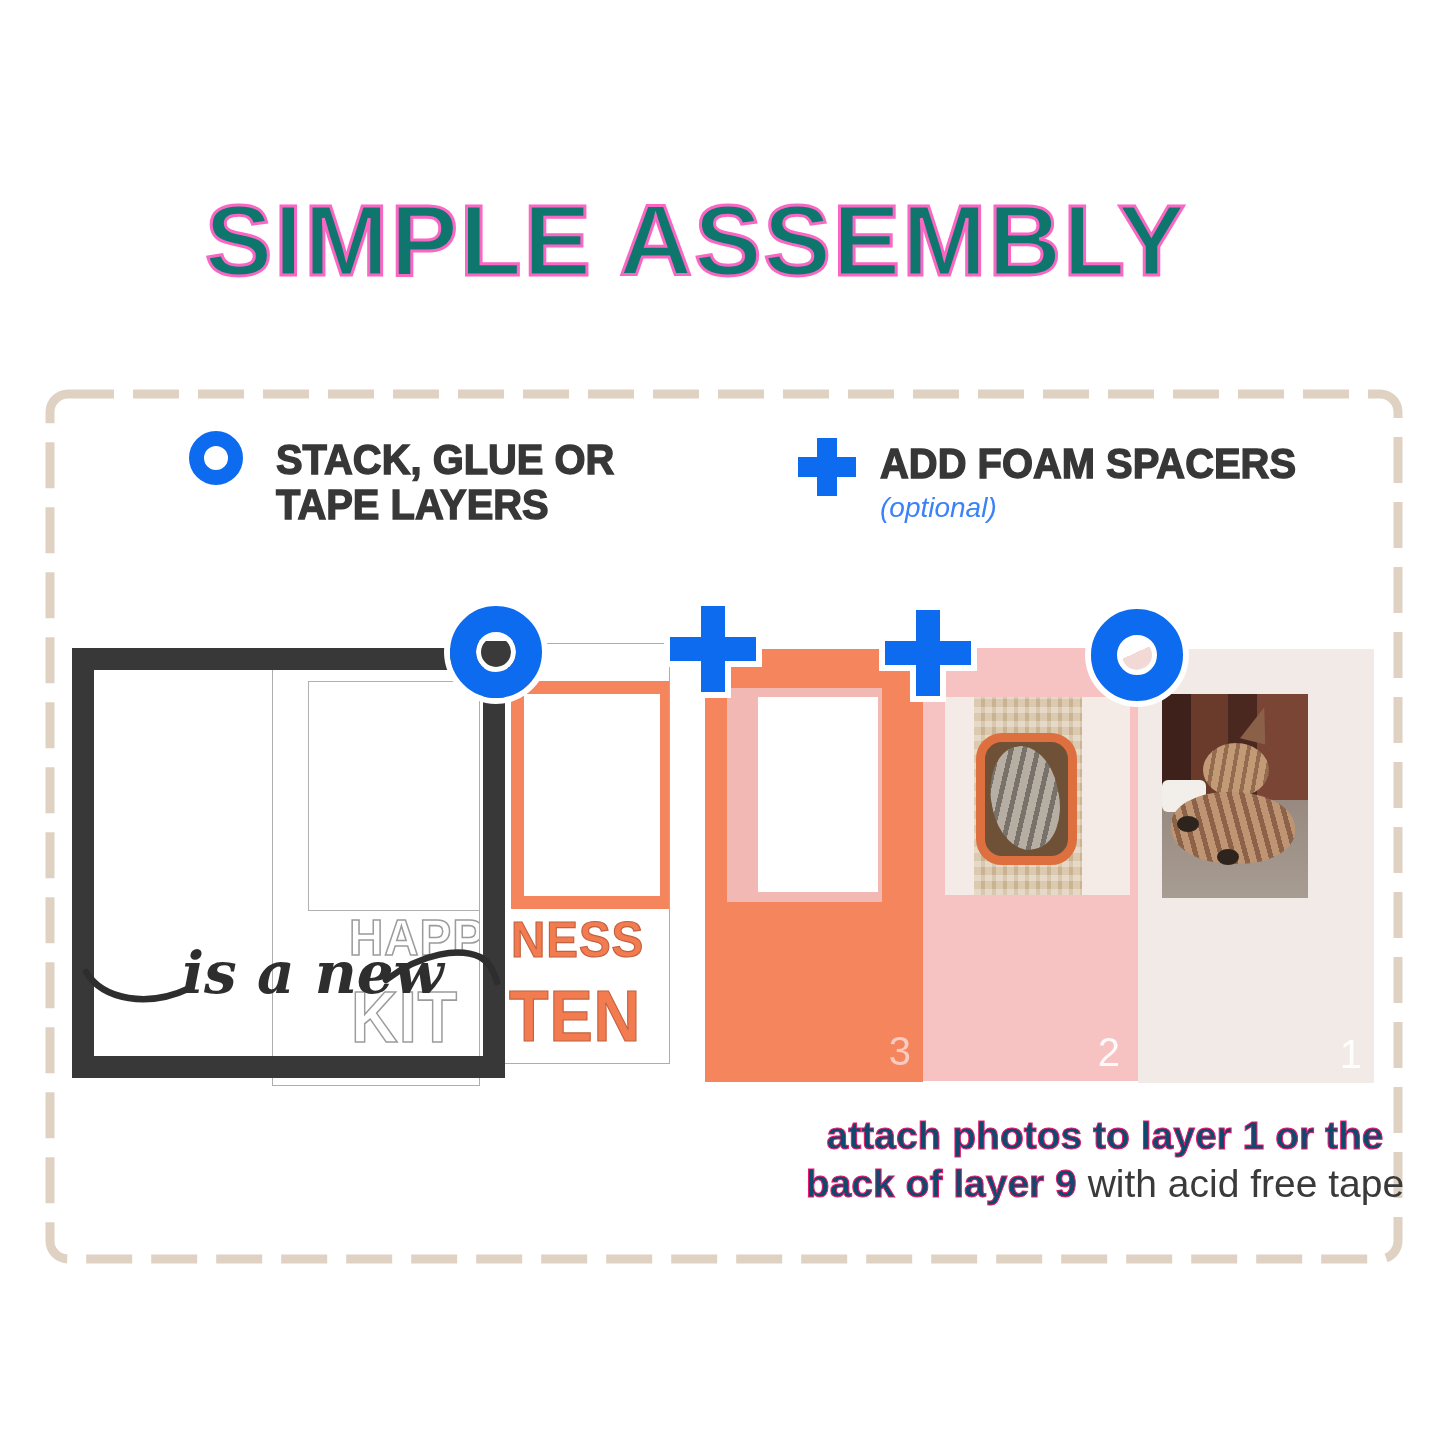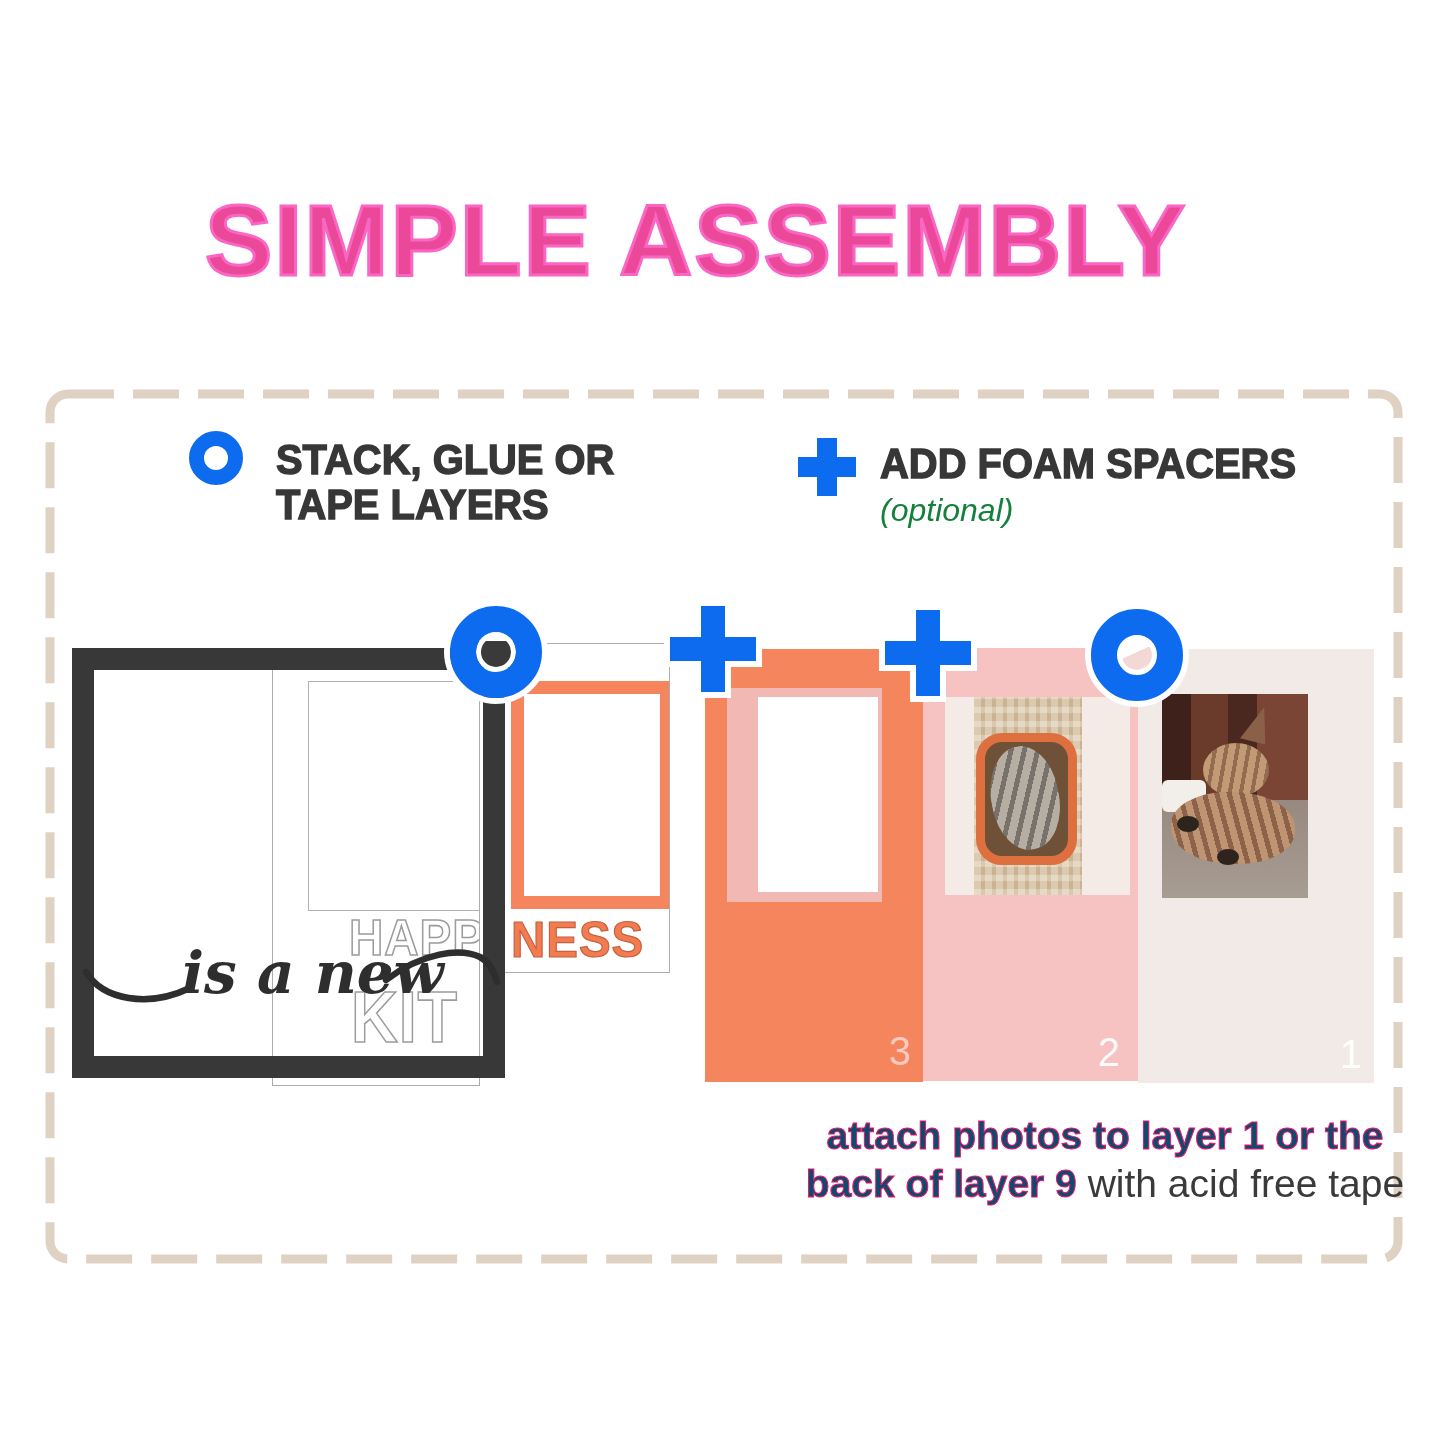--- a/index.html
+++ b/index.html
@@ -1,47 +1,47 @@
 <!DOCTYPE html>
 <html><head>
 <meta charset="utf-8">
 <style>
   html,body{margin:0;padding:0;background:#fff;}
   .stage{position:relative;width:1445px;height:1445px;background:#ffffff;overflow:hidden;
          font-family:"Liberation Sans",sans-serif;}
 
   
   .title{position:absolute;top:183px;left:0;width:1392px;text-align:center;
-         font-size:101px;font-weight:700;letter-spacing:2px;color:#ec4899;
+         font-size:101px;font-weight:700;letter-spacing:2px;color:#0f766e;
          -webkit-text-stroke:3px #F966C4;}
 
   
   .dash-svg{position:absolute;left:0;top:0;}
 
   
   .legend-donut{position:absolute;left:189px;top:431px;width:24px;height:24px;
     border:15px solid #0D6BF0;border-radius:50%;background:#fff;}
   .legend-label{position:absolute;left:276px;top:437px;font-weight:700;font-size:42px;line-height:45px;
     color:#373737;-webkit-text-stroke:1.4px #373737;transform:scaleX(.95);transform-origin:left top;}
   .foam-label{position:absolute;left:880px;top:441px;font-weight:700;font-size:42px;line-height:45px;
     color:#373737;-webkit-text-stroke:1.4px #373737;transform:scaleX(.95);transform-origin:left top;}
-  .foam-note{position:absolute;left:880px;top:492px;font-style:italic;font-size:32px;color:#15803d;}
+  .foam-note{position:absolute;left:880px;top:492px;font-style:italic;font-size:28px;color:#3b82f6;}
 
   
   .card{position:absolute;box-sizing:border-box;}
   .num{position:absolute;font-size:40px;color:rgba(255,255,255,.92);font-weight:400;}
 
   .base-card{left:1138px;top:649px;width:236px;height:434px;background:#F2EAE6;}
   .pink-card{left:923px;top:648px;width:215px;height:433px;background:#F6C2C2;}
   .pink-window{position:absolute;left:22px;top:49px;width:185px;height:198px;background:#F4EBE7;}
   .orange-card{left:705px;top:649px;width:218px;height:433px;background:#F5855C;}
   .foam-band{position:absolute;left:22px;top:39px;width:155px;height:214px;background:#F2B9B4;}
   .orange-window{position:absolute;left:31px;top:9px;width:120px;height:195px;background:#ffffff;}
 
-  .orange-word-card{left:483px;top:643px;width:187px;height:330px;background:#fff;
+  .orange-word-card{left:483px;top:643px;width:187px;height:421px;background:#fff;
     border:1.5px solid #ADADAD;overflow:hidden;}
   .orange-frame{position:absolute;left:27px;top:37px;width:162px;height:228px;
     border:13px solid #F5855C;background:#fff;box-sizing:border-box;}
   .outline-card{left:272px;top:650px;width:208px;height:436px;background:#fff;
     border:1.5px solid #ADADAD;overflow:hidden;}
   .gray-window{position:absolute;left:35px;top:30px;width:182px;height:230px;
     border:1.5px solid #B0B0B0;background:#fff;box-sizing:border-box;}
 
   .w-top{position:absolute;font-weight:700;font-size:50px;line-height:1;letter-spacing:1px;
     transform:scaleX(.95);transform-origin:left top;white-space:nowrap;}

